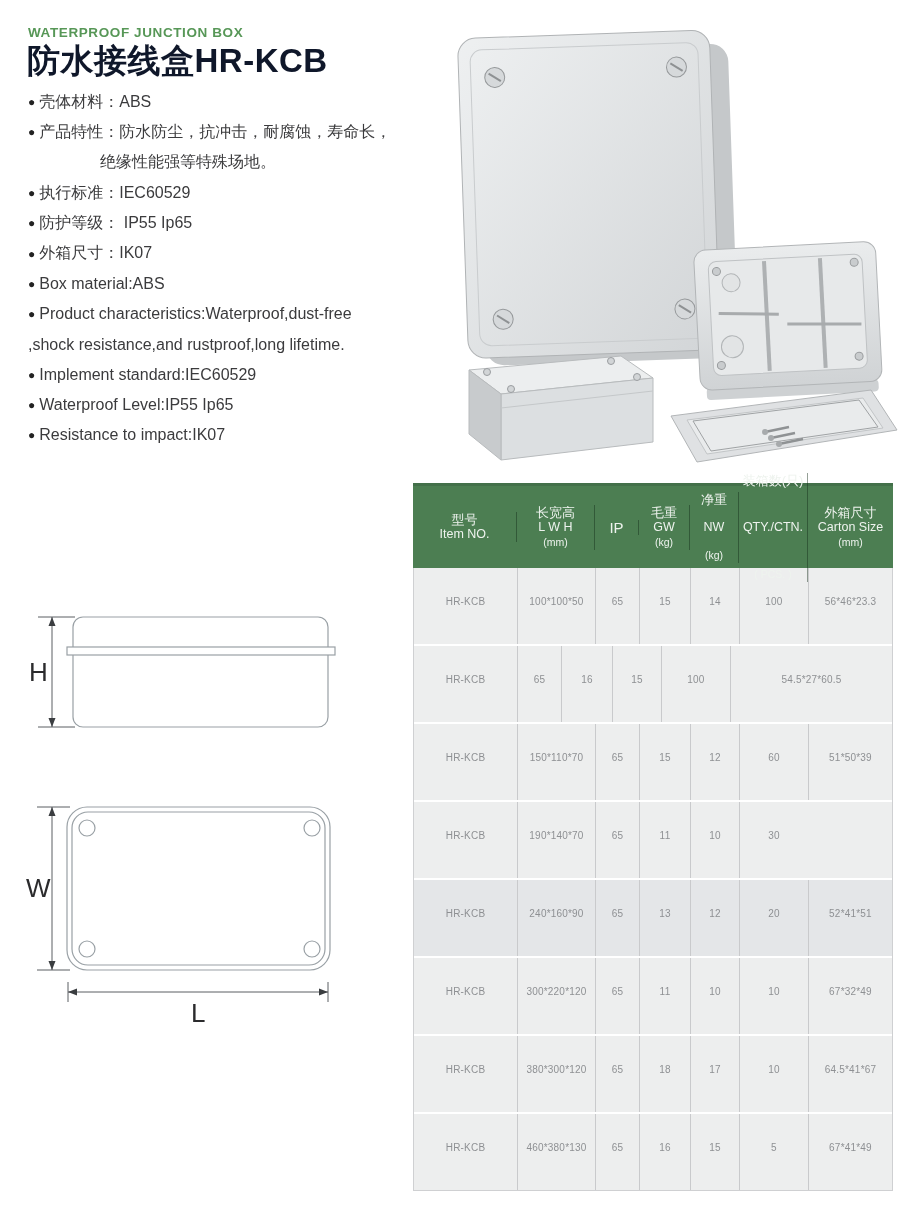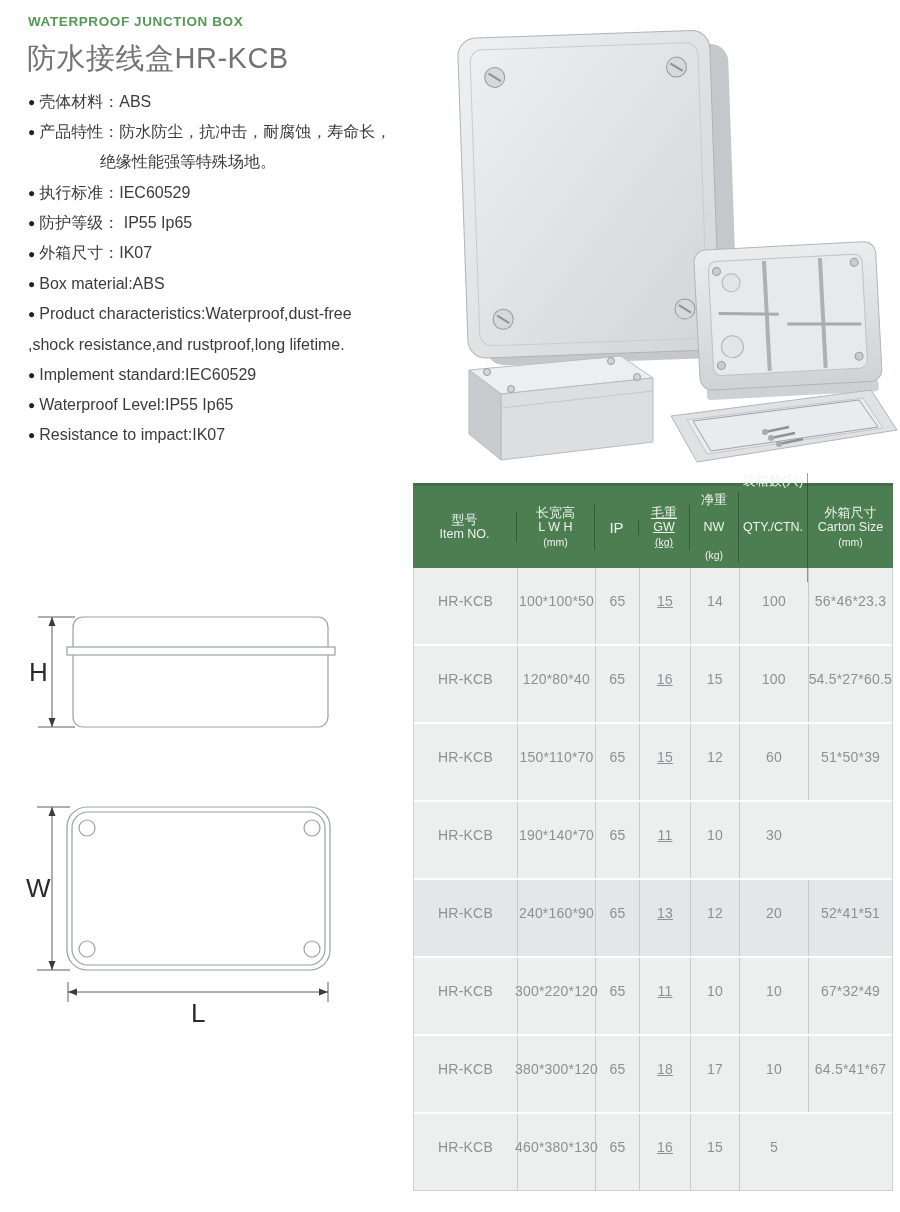--- a/index.html
+++ b/index.html
@@ -2,26 +2,26 @@
 <html><head>
 <meta charset="utf-8">
 <style>
   html,body{margin:0;padding:0;}
   body{
     width:900px;height:1212px;position:relative;background:#ffffff;
     font-family:"Liberation Sans","DejaVu Sans",sans-serif;overflow:hidden;
   }
   
   .eyebrow{
-    position:absolute;left:28px;top:14px;font-size:13.5px;font-weight:bold;
+    position:absolute;left:28px;top:25px;font-size:13.5px;font-weight:bold;
     color:#579757;letter-spacing:0.6px;
   }
   .page-title{
-    position:absolute;left:27px;top:39px;font-size:29px;font-weight:normal;
-    color:#737373;letter-spacing:0.5px;
+    position:absolute;left:27px;top:39px;font-size:33px;font-weight:bold;
+    color:#0f172a;letter-spacing:0.5px;
   }
   
   .features{position:absolute;left:28px;top:87px;width:410px;list-style:none;margin:0;padding:0;}
   .features li{height:30.3px;display:flex;align-items:center;font-size:16px;color:#3b3b3d;white-space:nowrap;}
   .features .bullet{font-size:12px;margin-right:4px;color:#222;flex:0 0 auto;}
   .features li.indent{padding-left:72px;}
   
   .photo{position:absolute;left:435px;top:18px;width:465px;height:455px;}
   
   .drawing-side{position:absolute;left:25px;top:598px;width:350px;height:175px;}
@@ -44,26 +44,26 @@
   .th .unit{font-size:10.5px;}
   .th.col-ip .en{font-size:15px;}
   .tbody{border:1px solid #cfd0d2;border-top:none;}
   .tr{
     display:flex;height:76px;background:#edeeee;border-top:2px solid #ffffff;
   }
   .tr:first-child{border-top:none;}
   .tr:nth-child(5){background:#e4e6e8;}
   .td{
     display:flex;align-items:center;justify-content:center;
-    font-size:14px;color:#8e9093;letter-spacing:0.2px;
+    font-size:10px;color:#8e9093;letter-spacing:0.2px;
     border-right:1px solid #c9cacc;padding-bottom:10px;white-space:nowrap;
   }
   .td:last-child{border-right:none;}
   
-  .c0{width:103px;} .c1{width:77px;} .c2{width:43px;} .c3{width:50px;text-decoration:underline;}
+  .c0{width:103px;} .c1{width:77px;} .c2{width:43px;} .c3{width:50px;}
   .c4{width:48px;gap:13px;} .c5{width:68px;gap:32px;} .c6{flex:1;}
 </style>
 </head>
 <body>
 
 <div class="eyebrow">WATERPROOF JUNCTION BOX</div>
 <div class="page-title">防水接线盒HR-KCB</div>
 
 <ul class="features">
   <li>
@@ -277,21 +277,20 @@
       <div class="td c0">HR-KCB</div>
       <div class="td c1">100*100*50</div>
       <div class="td c2">65</div>
       <div class="td c3">15</div>
       <div class="td c4">14</div>
       <div class="td c5">100</div>
       <div class="td c6">56*46*23.3</div>
     </div>
     <div class="tr">
       <div class="td c0">HR-KCB</div>
-      <div class="td c1">120*80*40</div>
       <div class="td c2">65</div>
       <div class="td c3">16</div>
       <div class="td c4">15</div>
       <div class="td c5">100</div>
       <div class="td c6">54.5*27*60.5</div>
     </div>
     <div class="tr">
       <div class="td c0">HR-KCB</div>
       <div class="td c1">150*110*70</div>
       <div class="td c2">65</div>
@@ -335,15 +334,16 @@
       <div class="td c5">10</div>
       <div class="td c6">64.5*41*67</div>
     </div>
     <div class="tr">
       <div class="td c0">HR-KCB</div>
       <div class="td c1">460*380*130</div>
       <div class="td c2">65</div>
       <div class="td c3">16</div>
       <div class="td c4">15</div>
       <div class="td c5">5</div>
+      <div class="td c6">67*41*49</div>
     </div>
   </div>
 </div>
 
 </body></html>

